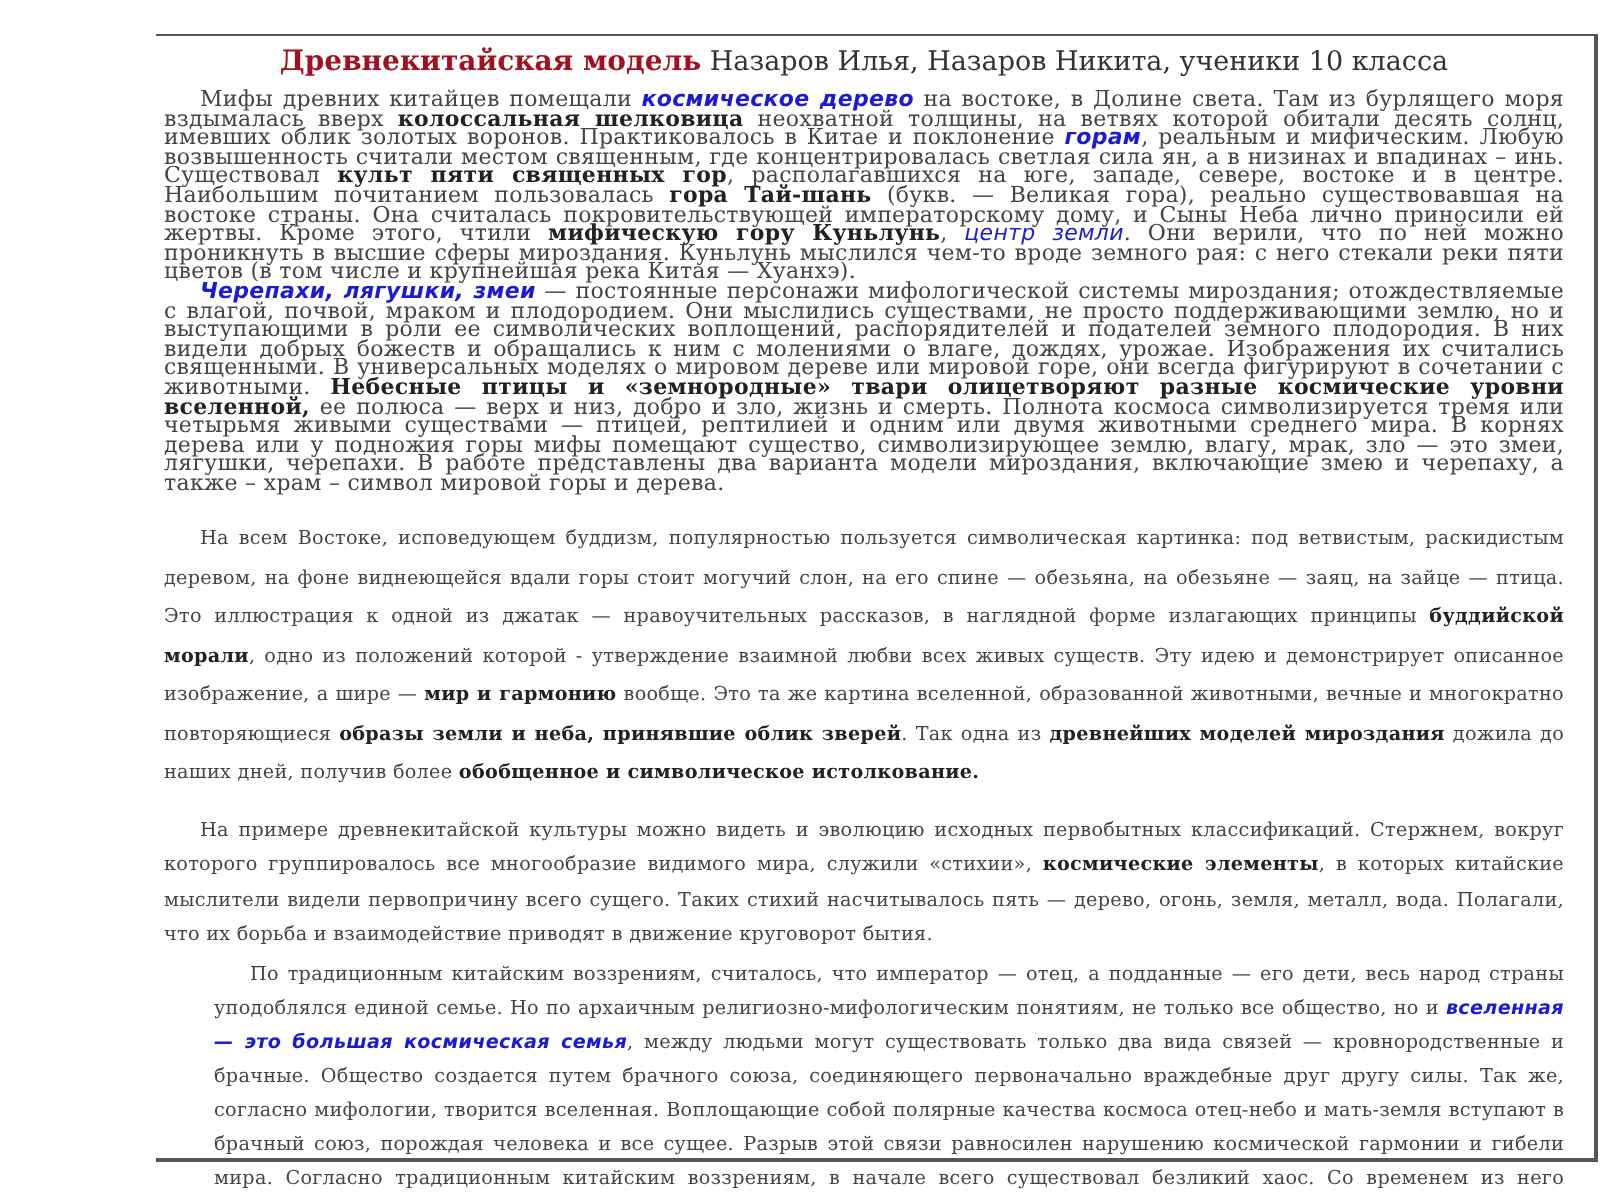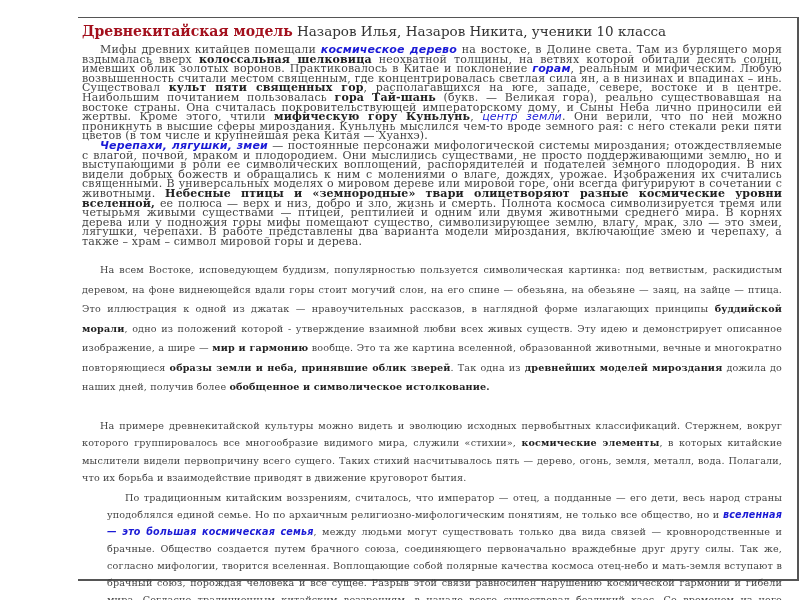--- a/index.html
+++ b/index.html
@@ -3,35 +3,35 @@
 <meta charset="utf-8">
 <style>
   html, body { margin: 0; padding: 0; background: #ffffff; }
   body { width: 800px; height: 600px; position: relative; overflow: hidden; font-family: "DejaVu Serif", "Liberation Serif", serif; color: #444; }
   .frame {
     position: absolute; left: 78px; top: 17px; width: 721px; height: 564px;
     border-top: 1px solid #555; border-right: 2px solid #555; border-bottom: 2px solid #555;
     box-sizing: border-box;
   }
   .content { position: absolute; left: 82px; top: 22px; width: 700px; }
-  .title-line { text-align: left; font-size: 13.5px; line-height: 18px; margin: 0 0 5px 0; color: #333; }
+  .title-line { text-align: center; font-size: 13.5px; line-height: 18px; margin: 0 0 5px 0; color: #333; }
   .title-main { color: #a3101d; font-weight: bold; font-family: "DejaVu Serif", serif; font-size: 14px; }
   p { margin: 0; text-align: justify; font-size: 11px; color: #444; letter-spacing: 0.15px; }
   p.tight { line-height: 9.6px; }
   p.loose { line-height: 19.5px; font-size: 9.6px; }
   p.mid { line-height: 17.5px; font-size: 9.6px; }
   p.mid2 { line-height: 17px; font-size: 9.6px; }
   .indent { text-indent: 18px; }
   .kw-blue { color: #1b1bd6; font-weight: bold; font-style: italic; font-family: "DejaVu Sans", sans-serif; }
   .kw-blue-it { color: #1b1bd6; font-style: italic; font-family: "DejaVu Sans", sans-serif; }
   .b { font-weight: bold; color: #222; }
   .p1 { margin-top: 2px; }
   .p2 { margin-top: 0; }
   .p3 { margin-top: 14px; }
-  .p4 { margin-top: 20px; }
+  .p4 { margin-top: 10px; }
   .p5 { margin-top: 2px; margin-left: 25px; }
 </style>
 </head>
 <body>
 
 <div class="frame"></div>
 
 <div class="content">
   <div class="title-line">
     <span class="title-main">Древнекитайская модель</span><span> Назаров Илья,  Назаров  Никита, ученики 10 класса</span>

